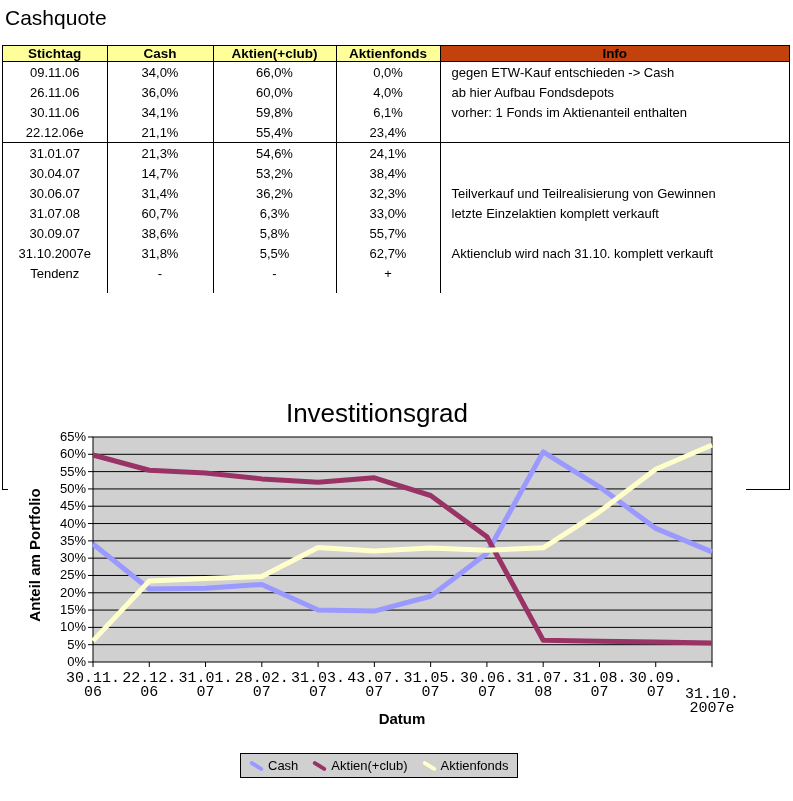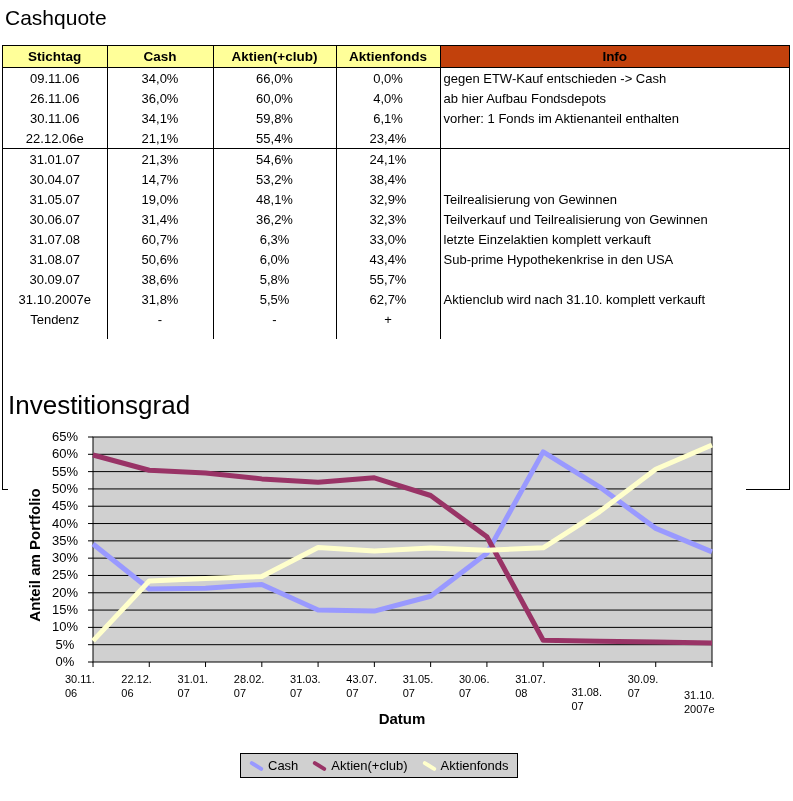--- a/index.html
+++ b/index.html
@@ -18,38 +18,38 @@
     border-collapse:collapse;table-layout:fixed;width:100%;
     font-size:13px;
   }
   table.quote th, table.quote td{
     border-right:1px solid #000;padding:0;text-align:center;height:20px;
     overflow:hidden;white-space:nowrap;font-family:"Liberation Sans",sans-serif;
   }
   table.quote th:last-child, table.quote td:last-child{border-right:none;}
   table.quote thead th{
     background:#FFFF99;border-bottom:1px solid #000;font-weight:bold;
-    height:21px;font-size:13.5px;
+    height:15px;font-size:13.5px;
   }
   table.quote tr.sep td{border-bottom:1px solid #000;}
-  table.quote td.info-cell{text-align:left;padding-left:3px;}
+  table.quote td.info-cell{text-align:left;padding-left:11px;}
   table.quote tr.filler td{height:10px;}
   .chart-box{
     position:absolute;left:8px;top:383px;width:738px;height:418px;background:#fff;
   }
   .chart-title{
-    position:absolute;left:0;top:7px;width:100%;
+    position:absolute;left:0;top:15px;width:100%;text-align:center;
     font-size:26px;font-weight:normal;
   }
   .chart-svg{position:absolute;left:0;top:0;}
   .ytick-label{
-    position:absolute;width:42px;text-align:center;font-size:13px;line-height:15px;
+    position:absolute;width:42px;text-align:right;font-size:13px;line-height:15px;
   }
   .xtick-label{
-    position:absolute;width:56px;font-size:11px;line-height:14px;
+    position:absolute;width:56px;text-align:center;font-size:15px;line-height:14px;font-family:Liberation Mono, monospace;
   }
   .xaxis-title{
     position:absolute;left:344px;top:327px;width:100px;text-align:center;
     font-size:15px;font-weight:bold;
   }
   .yaxis-title{
     position:absolute;left:-67px;top:162px;width:190px;height:20px;text-align:center;
     font-size:15px;font-weight:bold;transform:rotate(-90deg);
   }
   .legend{
@@ -123,46 +123,32 @@
           <td class="info-cell"></td>
         </tr>
         <tr>
           <td>30.04.07</td>
           <td>14,7%</td>
           <td>53,2%</td>
           <td>38,4%</td>
           <td class="info-cell"></td>
         </tr>
         <tr>
-          <td>31.05.07</td>
-          <td>19,0%</td>
-          <td>48,1%</td>
-          <td>32,9%</td>
-          <td class="info-cell">Teilrealisierung von Gewinnen</td>
-        </tr>
-        <tr>
           <td>30.06.07</td>
           <td>31,4%</td>
           <td>36,2%</td>
           <td>32,3%</td>
           <td class="info-cell">Teilverkauf und Teilrealisierung von Gewinnen</td>
         </tr>
         <tr>
           <td>31.07.08</td>
           <td>60,7%</td>
           <td>6,3%</td>
           <td>33,0%</td>
           <td class="info-cell">letzte Einzelaktien komplett verkauft</td>
-        </tr>
-        <tr>
-          <td>31.08.07</td>
-          <td>50,6%</td>
-          <td>6,0%</td>
-          <td>43,4%</td>
-          <td class="info-cell">Sub-prime Hypothekenkrise in den USA</td>
         </tr>
         <tr>
           <td>30.09.07</td>
           <td>38,6%</td>
           <td>5,8%</td>
           <td>55,7%</td>
           <td class="info-cell"></td>
         </tr>
         <tr>
           <td>31.10.2007e</td>
@@ -280,21 +266,21 @@
         <div>07</div>
       </div>
       <div class="xtick-label" style="left: 450.909px; top: 289px;">
         <div>30.06.</div>
         <div>07</div>
       </div>
       <div class="xtick-label" style="left: 507.182px; top: 289px;">
         <div>31.07.</div>
         <div>08</div>
       </div>
-      <div class="xtick-label" style="left: 563.455px; top: 302px;">
+      <div class="xtick-label" style="left: 563.455px; top: 289px;">
         <div>31.08.</div>
         <div>07</div>
       </div>
       <div class="xtick-label" style="left: 619.727px; top: 289px;">
         <div>30.09.</div>
         <div>07</div>
       </div>
       <div class="xtick-label" style="left: 676px; top: 305px;">
         <div>31.10.</div>
         <div>2007e</div>

